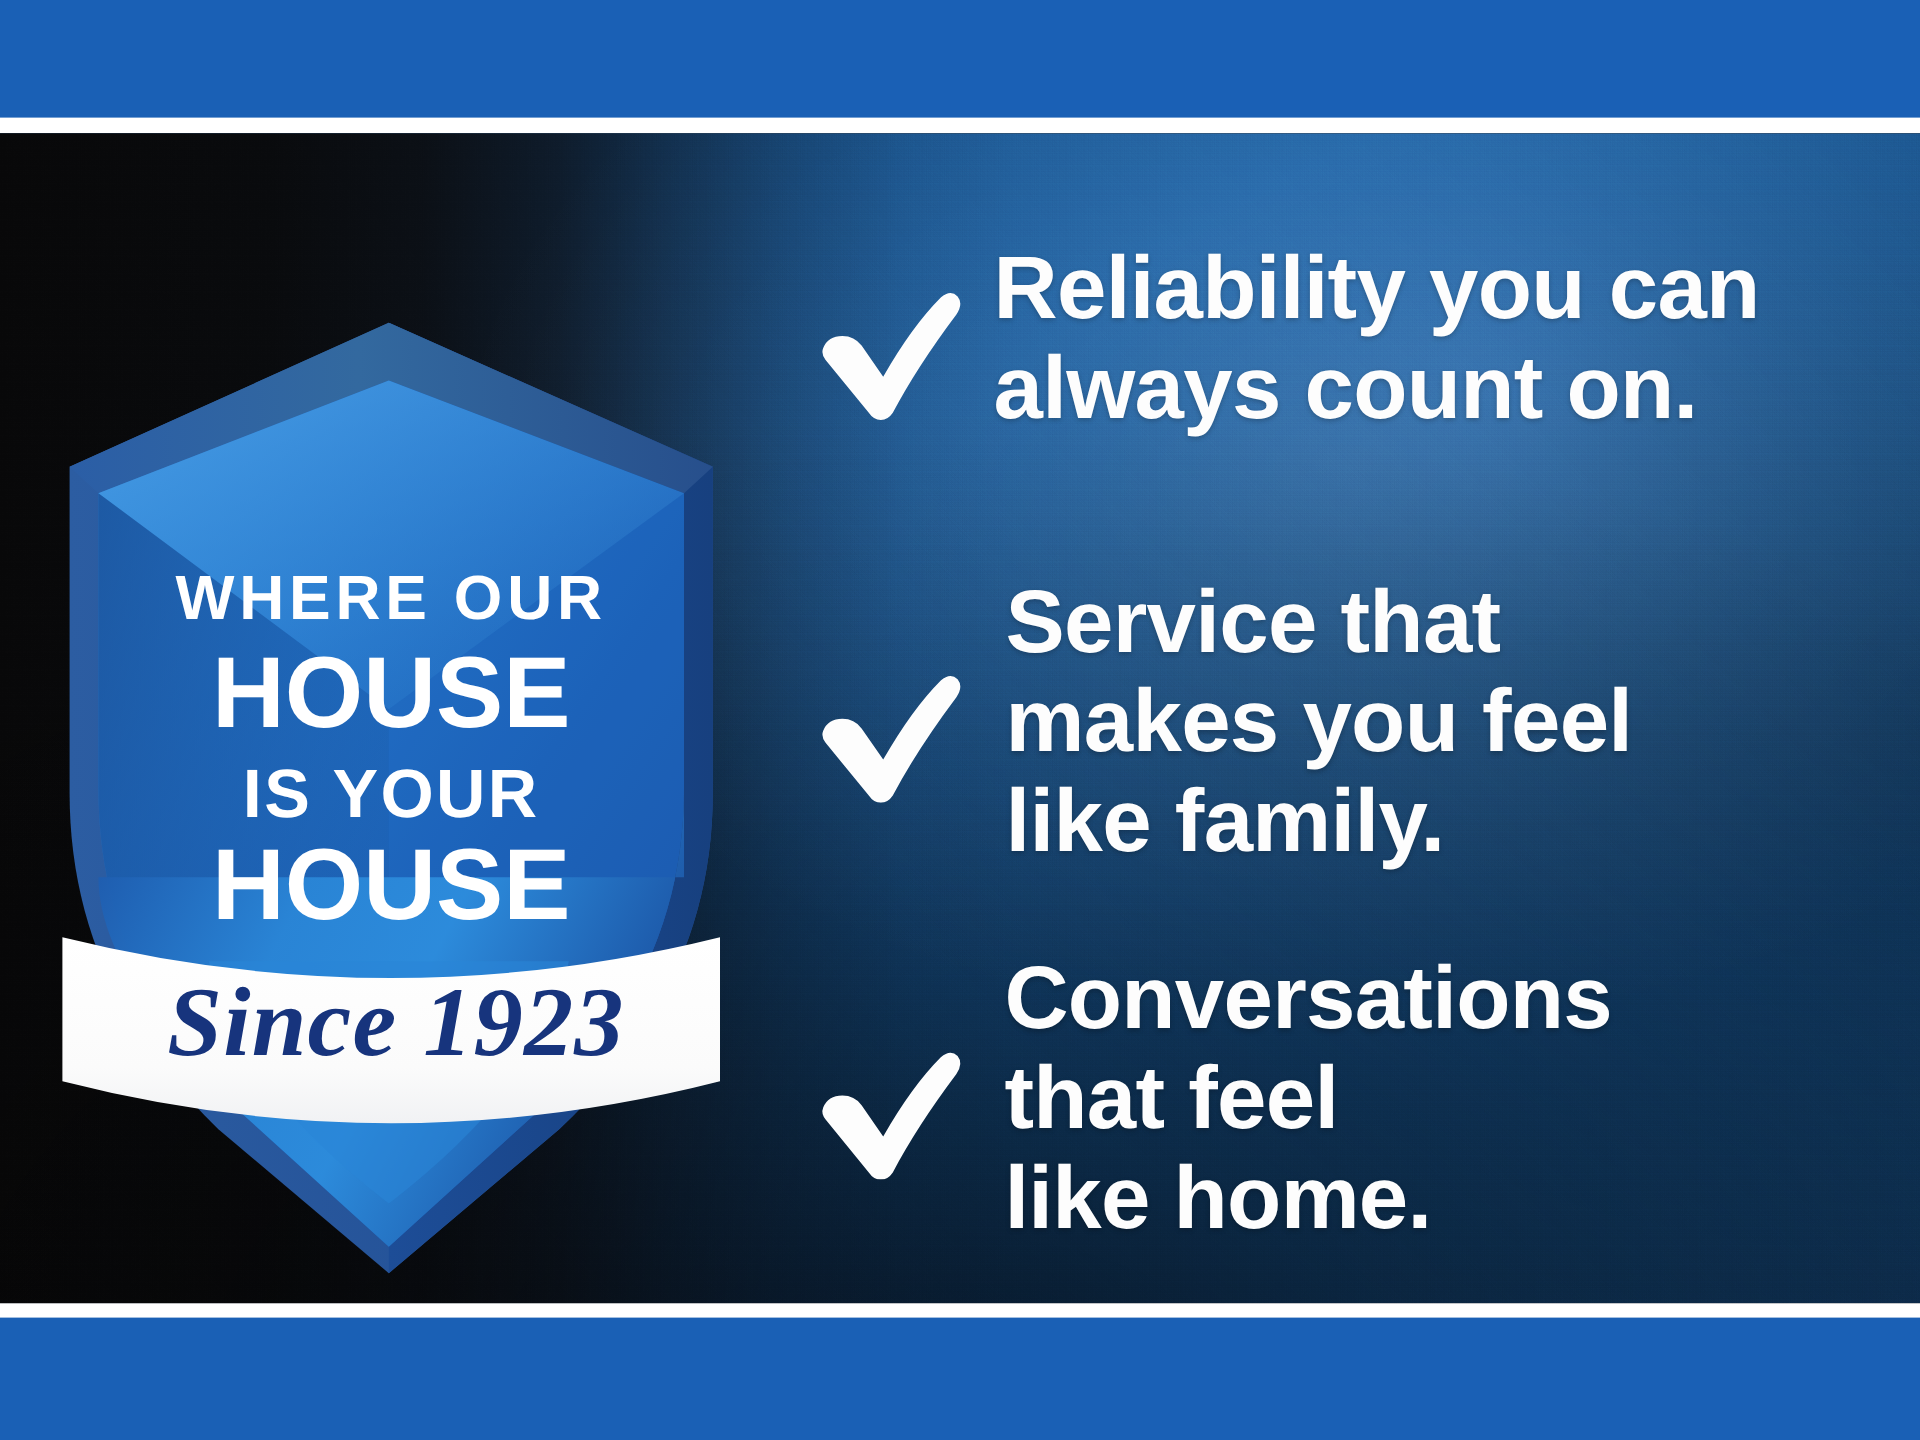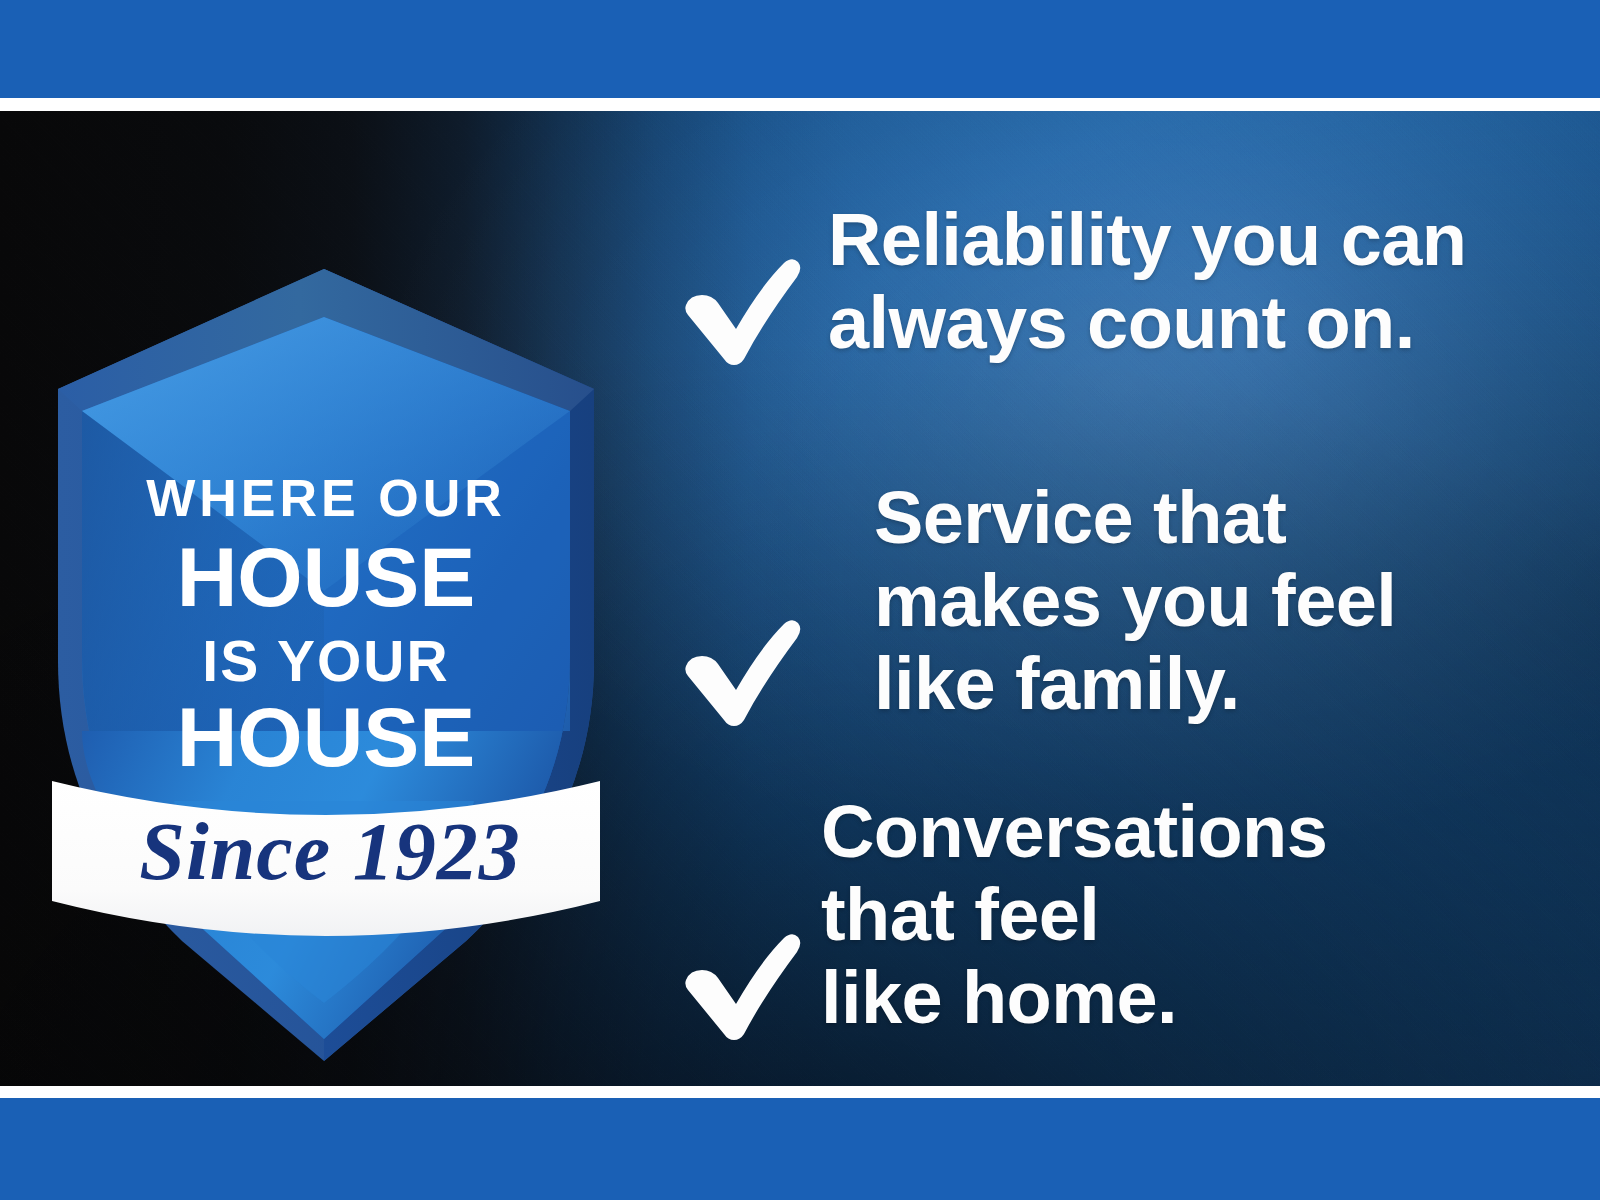--- a/index.html
+++ b/index.html
@@ -129,24 +129,24 @@
   #bullets {
     position: absolute;
     left: 672px;
     top: 88px;
     width: 900px;
   }
   .bullet {
     position: absolute;
     left: 0;
     display: flex;
-    align-items: flex-end;
+    align-items: center;
   }
   .bullet.b1 { top: 0px; }
-  .bullet.b2 { top: 278px; gap: 36px; }
+  .bullet.b2 { top: 278px; }
   .bullet.b3 { top: 592px; }
 
   .check {
     flex: 0 0 auto;
     width: 132px;
     height: 118px;
     margin-top: 18px;
   }
   .check svg { display: block; width: 132px; height: 118px; }
 
@@ -155,21 +155,21 @@
     color: #fdfdfd;
     font-family: "Liberation Sans", sans-serif;
     font-weight: bold;
     font-size: 74px;
     line-height: 1.12;
     letter-spacing: -0.6px;
     white-space: pre-line;
     text-shadow: 0 2px 4px rgba(0,0,0,0.22);
   }
   .bullet.b2 .bullet-text { margin-left: 34px; }
-  .bullet.b3 .bullet-text { margin-left: 17px; }
+  .bullet.b3 .bullet-text { margin-left: 33px; }
 </style>
 </head>
 <body>
 
 <div id="poster">
 
   <div class="brand-bar top"></div>
   <div class="brand-bar bottom"></div>
 
   <div id="canvas">

